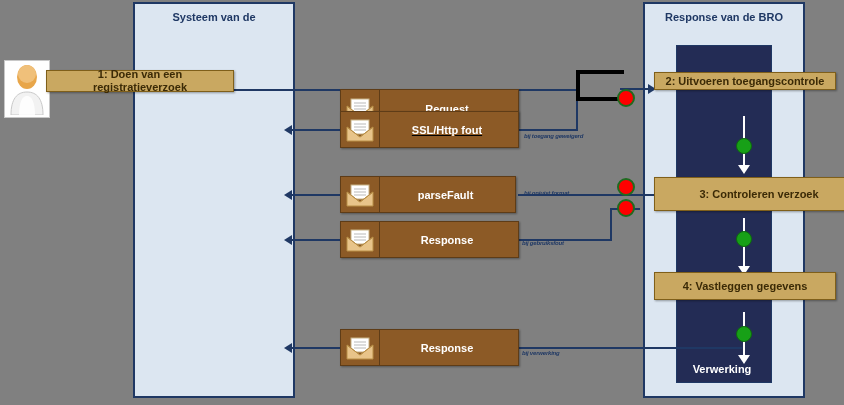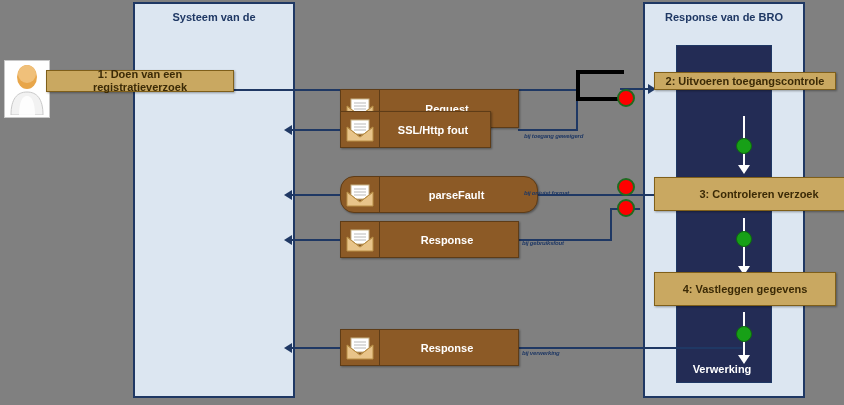--- a/index.html
+++ b/index.html
@@ -202,53 +202,53 @@
   </div>
 
   <div class="proc" style="left:654px;top:72px;width:182px;height:18px;">
     <span>2: Uitvoeren toegangscontrole</span>
   </div>
 
   <div class="proc" style="left:654px;top:177px;width:210px;height:34px;">
     <span>3:  Controleren verzoek</span>
   </div>
 
-  <div class="proc" style="left:654px;top:272px;width:182px;height:34px;">
+  <div class="proc" style="left:654px;top:272px;width:182px;height:28px;">
     <span>4: Vastleggen gegevens</span>
   </div>
 
   <div class="msg" style="left:340px;top:70px;width:179px;height:39px;margin-top:19px;">
     <span class="env">
       <svg width="28" height="24" viewBox="0 0 28 24">
         <rect x="5" y="2" width="18" height="14" fill="#ffffff" stroke="#c8b184" stroke-width="1"></rect>
         <line x1="8" y1="6" x2="20" y2="6" stroke="#b9b9b9" stroke-width="1"></line>
         <line x1="8" y1="9" x2="20" y2="9" stroke="#b9b9b9" stroke-width="1"></line>
         <line x1="8" y1="12" x2="20" y2="12" stroke="#b9b9b9" stroke-width="1"></line>
         <path d="M1 9 L14 19 L27 9 L27 23 L1 23 Z" fill="#e8c48a" stroke="#b98f47" stroke-width="1"></path>
         <path d="M1 9 L14 19 L27 9" fill="none" stroke="#b98f47" stroke-width="1"></path>
       </svg>
     </span>
     <span class="lbl">Request</span>
   </div>
 
-  <div class="msg" style="left:340px;top:111px;width:151px;height:37px;">
+  <div class="msg" style="left:340px;top:111px;width:179px;height:37px;text-decoration:underline;">
     <span class="env">
       <svg width="28" height="24" viewBox="0 0 28 24">
         <rect x="5" y="2" width="18" height="14" fill="#ffffff" stroke="#c8b184" stroke-width="1"></rect>
         <line x1="8" y1="6" x2="20" y2="6" stroke="#b9b9b9" stroke-width="1"></line>
         <line x1="8" y1="9" x2="20" y2="9" stroke="#b9b9b9" stroke-width="1"></line>
         <line x1="8" y1="12" x2="20" y2="12" stroke="#b9b9b9" stroke-width="1"></line>
         <path d="M1 9 L14 19 L27 9 L27 23 L1 23 Z" fill="#e8c48a" stroke="#b98f47" stroke-width="1"></path>
         <path d="M1 9 L14 19 L27 9" fill="none" stroke="#b98f47" stroke-width="1"></path>
       </svg>
     </span>
     <span class="lbl">SSL/Http fout</span>
   </div>
 
-  <div class="msg" style="left:340px;top:176px;width:198px;height:37px;border-radius:14px;">
+  <div class="msg" style="left:340px;top:176px;width:176px;height:37px;">
     <span class="env">
       <svg width="28" height="24" viewBox="0 0 28 24">
         <rect x="5" y="2" width="18" height="14" fill="#ffffff" stroke="#c8b184" stroke-width="1"></rect>
         <line x1="8" y1="6" x2="20" y2="6" stroke="#b9b9b9" stroke-width="1"></line>
         <line x1="8" y1="9" x2="20" y2="9" stroke="#b9b9b9" stroke-width="1"></line>
         <line x1="8" y1="12" x2="20" y2="12" stroke="#b9b9b9" stroke-width="1"></line>
         <path d="M1 9 L14 19 L27 9 L27 23 L1 23 Z" fill="#e8c48a" stroke="#b98f47" stroke-width="1"></path>
         <path d="M1 9 L14 19 L27 9" fill="none" stroke="#b98f47" stroke-width="1"></path>
       </svg>
     </span>

